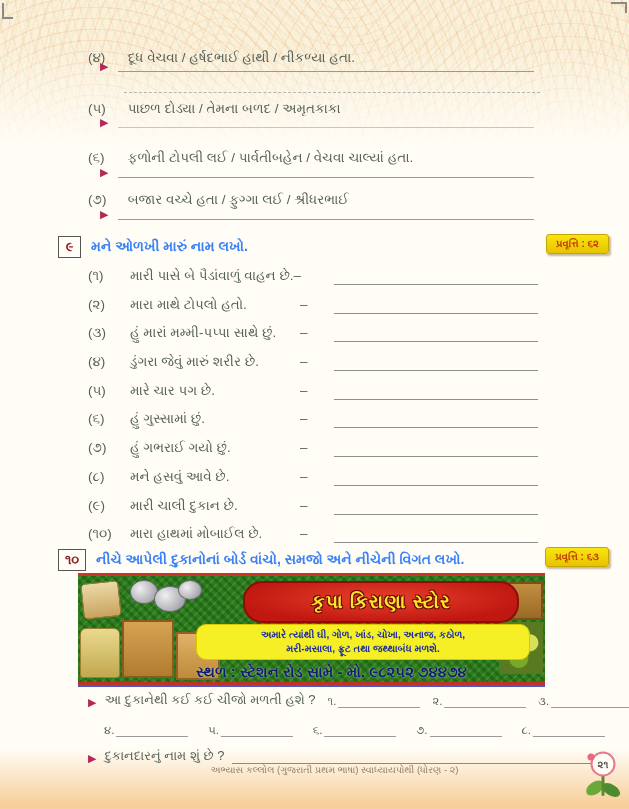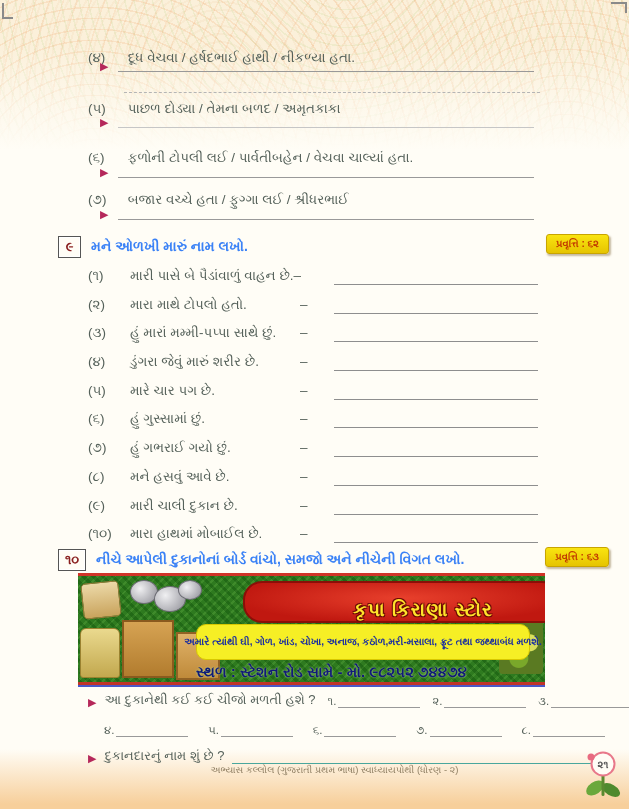--- a/index.html
+++ b/index.html
@@ -75,25 +75,25 @@
     border-radius:6px 6px 3px 3px;border:1px solid #9a8230;}
   .b-right{position:absolute;right:0;top:0;width:48px;height:100%;}
   .crate{position:absolute;right:2px;top:6px;width:40px;height:34px;background:linear-gradient(#c28f42,#9a6a24);border:2px solid #7a5218;}
   .veg{position:absolute;right:2px;top:46px;width:44px;height:52px;border-radius:4px;background:
       radial-gradient(circle at 30% 30%, #a8c83a 0 7px, transparent 8px),
       radial-gradient(circle at 70% 40%, #d8e05a 0 8px, transparent 9px),
       radial-gradient(circle at 45% 70%, #7aa82a 0 9px, transparent 10px),
       #5a7a22;}
   .b-red{position:absolute;left:165px;top:5px;width:272px;height:38px;border-radius:19px;
     background:radial-gradient(ellipse at 50% 40%, #e8402c 0%, #c01810 75%);border:2px solid #8a0f08;
-    display:flex;align-items:flex-end;justify-content:center;padding-left:42px;}
+    display:flex;align-items:center;justify-content:center;}
   .b-red span{color:#ffe32a;font-weight:bold;font-size:19px;letter-spacing:1px;white-space:nowrap;
     text-shadow:1px 1px 0 #6a0a05,-1px -1px 0 #6a0a05,1px -1px 0 #6a0a05,-1px 1px 0 #6a0a05;}
   .b-yellow{position:absolute;left:118px;top:48px;width:332px;height:34px;border-radius:10px;background:#f6ef25;
-    border:1px solid #d8c800;display:flex;flex-direction:row;align-items:center;justify-content:center;}
+    border:1px solid #d8c800;display:flex;flex-direction:column;align-items:center;justify-content:center;}
   .b-yellow div{color:#1b2fa0;font-weight:bold;font-size:10px;line-height:1.45;white-space:nowrap;}
   .b-addr{position:absolute;left:118px;top:87px;width:332px;text-align:left;color:#101a78;font-weight:bold;
     font-size:15px;text-shadow:0 0 2px #bfe48a;white-space:nowrap;}
 
   
   .qitems{position:absolute;left:88px;top:692px;right:22px;display:flex;align-items:flex-end;
     font-size:13px;white-space:nowrap;}
   .qtext{margin-left:8px;}
   .pair{display:flex;align-items:flex-end;margin-left:12px;}
   .pnum{font-size:11.5px;}

